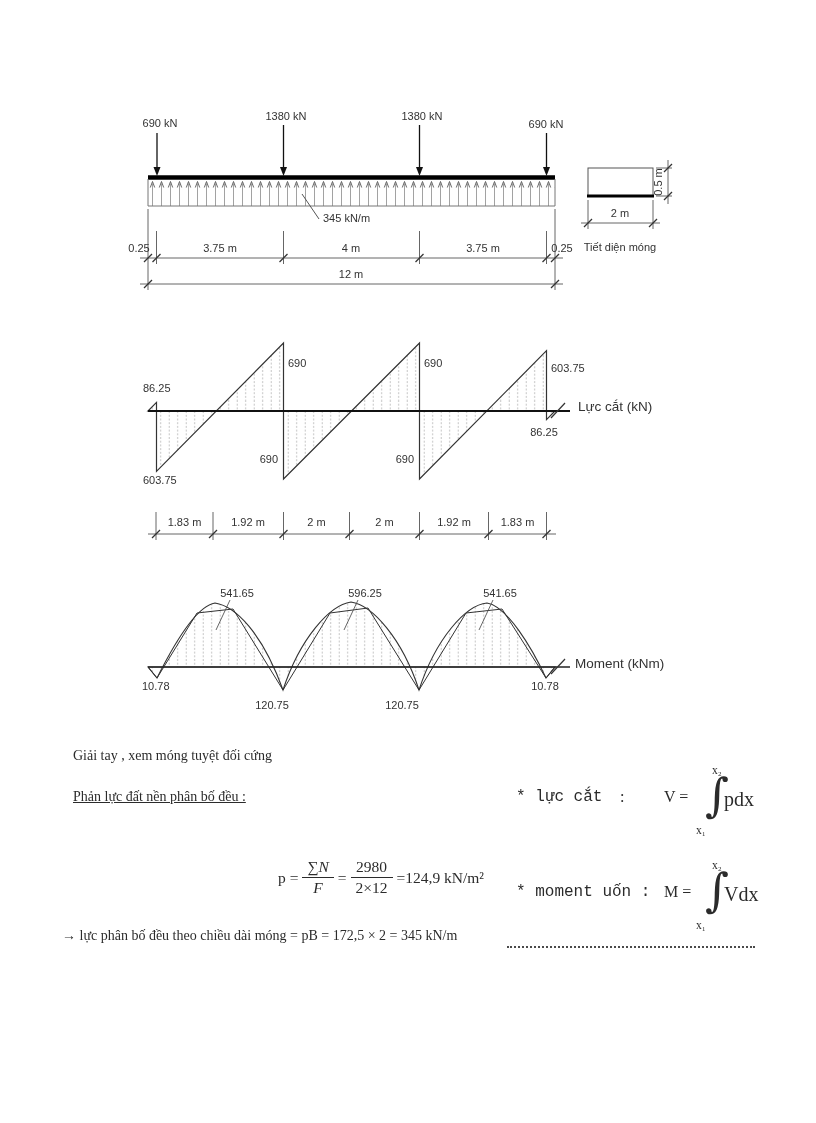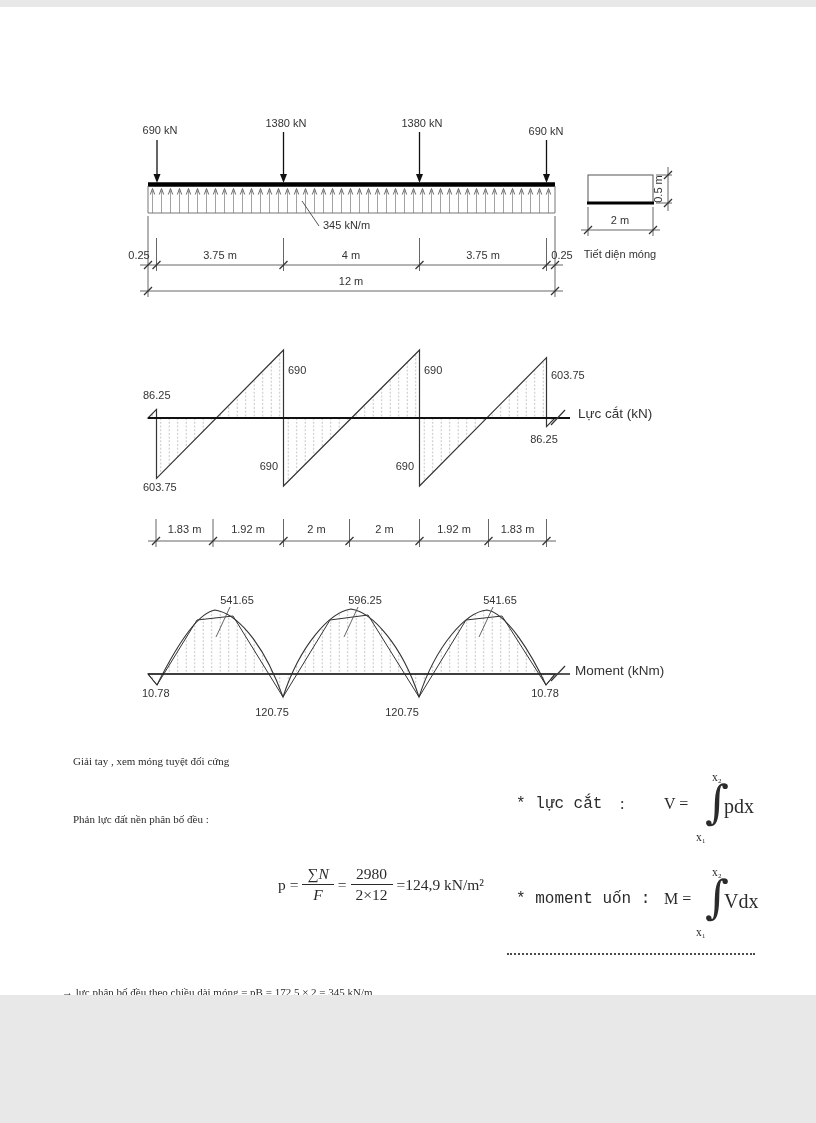--- a/index.html
+++ b/index.html
@@ -1,21 +1,21 @@
 <!DOCTYPE html>
 <html><head>
 <meta charset="utf-8">
 <style>
   html,body{margin:0;padding:0;background:#e8e8e8;}
-  .page{position:relative;width:816px;height:988px;background:#ffffff;margin:7px auto;
+  .page{position:relative;width:816px;height:1123px;background:#ffffff;margin:0 auto;
         font-family:"Liberation Serif","DejaVu Serif",serif;color:#2b2b2b;overflow:hidden;}
   svg{position:absolute;left:0;top:0;}
   svg text{font-family:"Liberation Sans","DejaVu Sans",sans-serif;fill:#333;font-size:11px;}
   svg text.axis{font-size:13.5px;}
-  .tx{position:absolute;font-size:11px;white-space:nowrap;}
+  .tx{position:absolute;font-size:14px;white-space:nowrap;}
   .frac{display:inline-block;text-align:center;vertical-align:middle;margin:0 4px;}
   .frac .num{display:block;padding:0 5px 1px 5px;border-bottom:1px solid #2b2b2b;}
   .frac .den{display:block;padding:1px 5px 0 5px;}
   .it{font-style:italic;}
   .pform{position:absolute;left:278px;top:858px;display:flex;align-items:center;font-size:15.5px;}
   .intblock{position:absolute;width:270px;height:86px;}
   .intblock .lbl{position:absolute;left:0;top:28px;font-size:16px;font-family:Liberation Mono, monospace;}
   .intblock .col{position:absolute;left:104px;top:28px;font-size:16px;}
   .intblock .lhs{position:absolute;left:148px;top:28px;font-size:16px;}
   .intblock .lim{position:absolute;font-size:11.5px;}
@@ -188,37 +188,37 @@
     <text x="500" y="597" text-anchor="middle">541.65</text>
     <text x="142" y="690">10.78</text>
     <text x="272" y="709" text-anchor="middle">120.75</text>
     <text x="402" y="709" text-anchor="middle">120.75</text>
     <text x="545" y="690" text-anchor="middle">10.78</text>
     <text x="575" y="668" class="axis">Moment (kNm)</text>
   </g>
 </svg>
 
   <div class="tx" style="left:73px;top:748px;">Giải tay , xem móng tuyệt đối cứng</div>
-  <div class="tx" style="left:73px;top:806px;">Phản lực đất nền phân bố đều  :</div>
+  <div class="tx" style="left:73px;top:789px;text-decoration:underline;">Phản lực đất nền phân bố đều  :</div>
 
   <div class="pform">
     <span>p =</span>
     <span class="frac">
       <span class="num it">∑N</span>
       <span class="den it">F</span>
     </span>
     <span>=</span>
     <span class="frac">
       <span class="num">2980</span>
       <span class="den">2×12</span>
     </span>
     <span>=124,9 kN/m²</span>
   </div>
 
-  <div class="tx" style="left:62px;top:979px;">→ lực phân bố đều theo chiều dài móng = pB = 172,5 × 2 = 345 kN/m</div>
+  <div class="tx" style="left:62px;top:928px;">→ lực phân bố đều theo chiều dài móng = pB = 172,5 × 2 = 345 kN/m</div>
 
   <div class="intblock" style="left:516px;top:760px;">
     <span class="lbl">* lực cắt</span>
     <span class="col">:</span>
     <span class="lhs">V =</span>
     <span class="lim top">x₂</span>
     <span class="sym">∫</span>
     <span class="lim bot">x₁</span>
     <span class="igd">pdx</span>
   </div>

